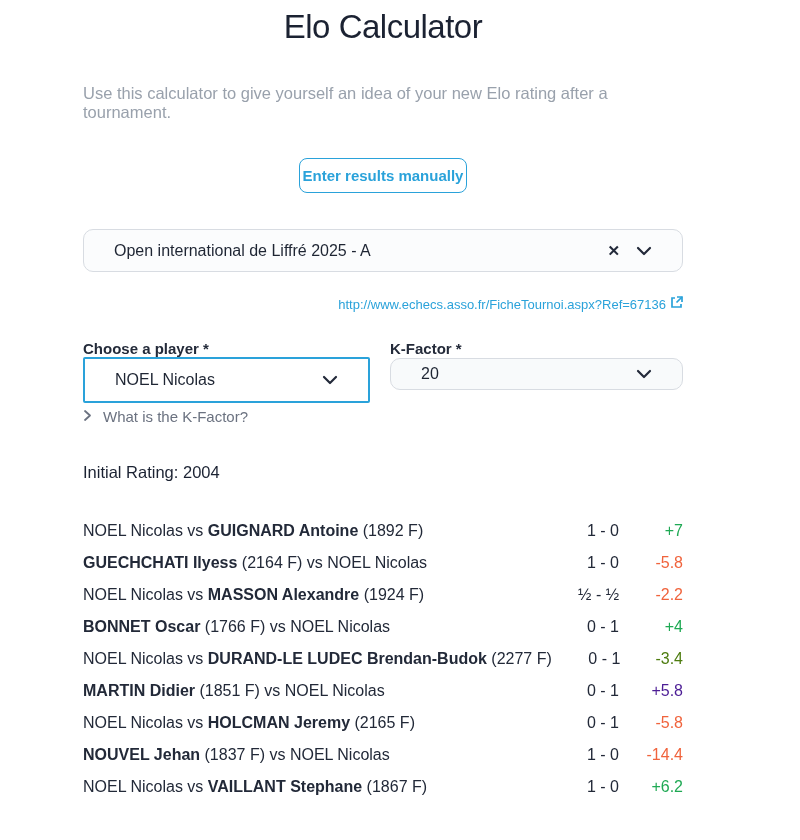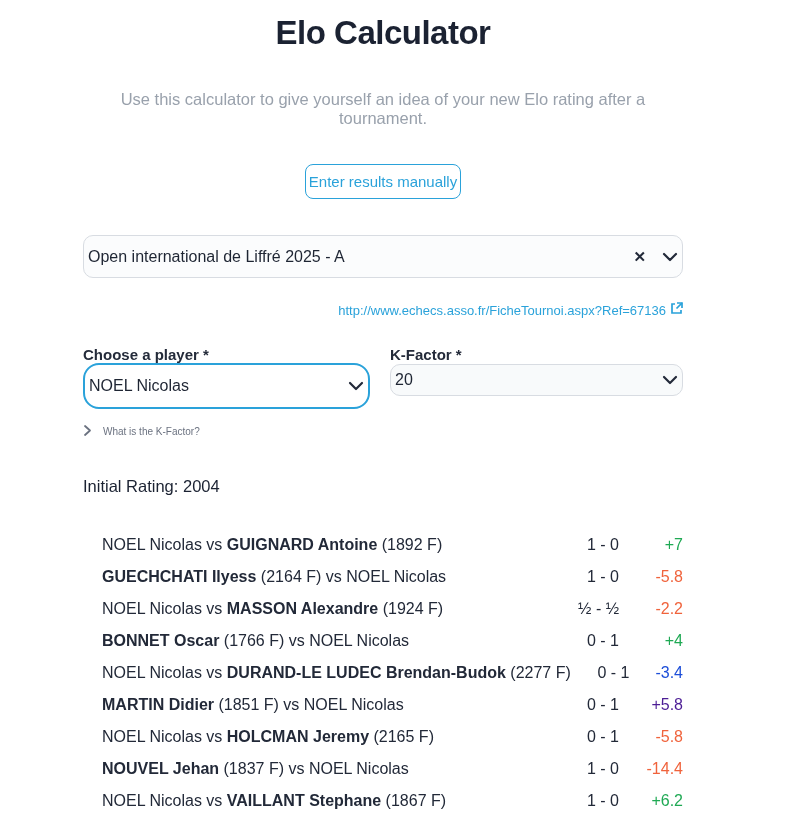--- a/index.html
+++ b/index.html
@@ -8,52 +8,51 @@
     background: #ffffff;
     font-family: "Liberation Sans", sans-serif;
     color: #1f2635;
     overflow: hidden;
   }
   .container { width: 600px; margin-left: 83px; }
 
   .page-title {
     text-align: center;
     font-size: 33px;
-    font-weight: 700;
+    font-weight: 400;
     letter-spacing: -0.5px;
     color: #1b2232;
-    padding-top: 14px;
+    padding-top: 8px;
   }
   .subtitle {
     margin-top: 38px;
-    text-align: center;
     font-size: 16.5px;
     color: #99a1ac;
   }
   .button-row { margin-top: 36px; text-align: center; }
   .outline-button {
     display: inline-block;
     border: 1.5px solid #2aa2da;
     color: #2aa2da;
     background: #ffffff;
     font-family: "Liberation Sans", sans-serif;
     font-size: 15px;
-    font-weight: 400;
+    font-weight: 700;
     border-radius: 8px;
     padding: 8px 3px;
     cursor: pointer;
   }
 
   .select {
     display: flex; align-items: center;
     border: 1px solid #d8dce2;
     border-radius: 10px;
     background: #fbfcfd;
     height: 43px;
-    padding: 0 4px;
+    padding: 0 30px;
     font-size: 16px;
     color: #1e2533;
     cursor: pointer;
   }
   .tournament-select { margin-top: 36px; }
   .select .grow { flex: 1; }
   .icon-btn { display: inline-flex; align-items: center; justify-content: center; cursor: pointer; }
   .clear-x { font-size: 15px; font-weight: 700; color: #232a3a; margin-right: 16px; }
   .chev svg { display: block; }
 
@@ -78,39 +77,39 @@
   .field-label {
     font-size: 15px;
     font-weight: 600;
     color: #242b3a;
     margin-bottom: 0;
   }
   .player-select {
     border: 2px solid #2aa2da;
     background: #ffffff;
     height: 46px;
-    border-radius: 16px;
+    border-radius: 2px;
   }
   .kfactor-select { height: 32px; margin-top: 1px; background: #f8fafb; }
 
   .help-row {
-    margin-top: 15px;
+    margin-top: 5px;
     display: flex; align-items: center; gap: 11px;
-    font-size: 10px;
+    font-size: 15px;
     color: #6b7280;
     cursor: pointer;
   }
 
   .initial-rating {
     margin-top: 38px;
     font-size: 16.5px;
     color: #1b2232;
   }
 
-  .games { margin-top: 33px; margin-left: 19px; }
+  .games { margin-top: 33px; }
   .game-row {
     display: flex; align-items: center;
     height: 32px;
     font-size: 16px;
     color: #222938;
   }
   .game-row .names { flex: 1; white-space: nowrap; }
   .game-row .bold { font-weight: 700; }
   .game-row .score { width: 70px; text-align: right; white-space: nowrap; }
   .game-row .delta { width: 64px; text-align: right; font-weight: 500; white-space: nowrap; }
@@ -218,21 +217,21 @@
       </span>
       <span class="score">0 - 1</span>
       <span class="delta" style="color: rgb(31, 169, 84);">+4</span>
     </div>
 
     <div class="game-row">
       <span class="names">
         <span>NOEL Nicolas vs </span><span class="bold">DURAND-LE LUDEC Brendan-Budok</span><span> (2277 F)</span>
       </span>
       <span class="score">0 - 1</span>
-      <span class="delta" style="color: #1d4ed8;">-3.4</span>
+      <span class="delta" style="color: #4d7c0f;">-3.4</span>
     </div>
 
     <div class="game-row">
       <span class="names">
         <span></span><span class="bold">MARTIN Didier</span><span> (1851 F) vs NOEL Nicolas</span>
       </span>
       <span class="score">0 - 1</span>
       <span class="delta" style="color: #4c1d95;">+5.8</span>
     </div>
 

